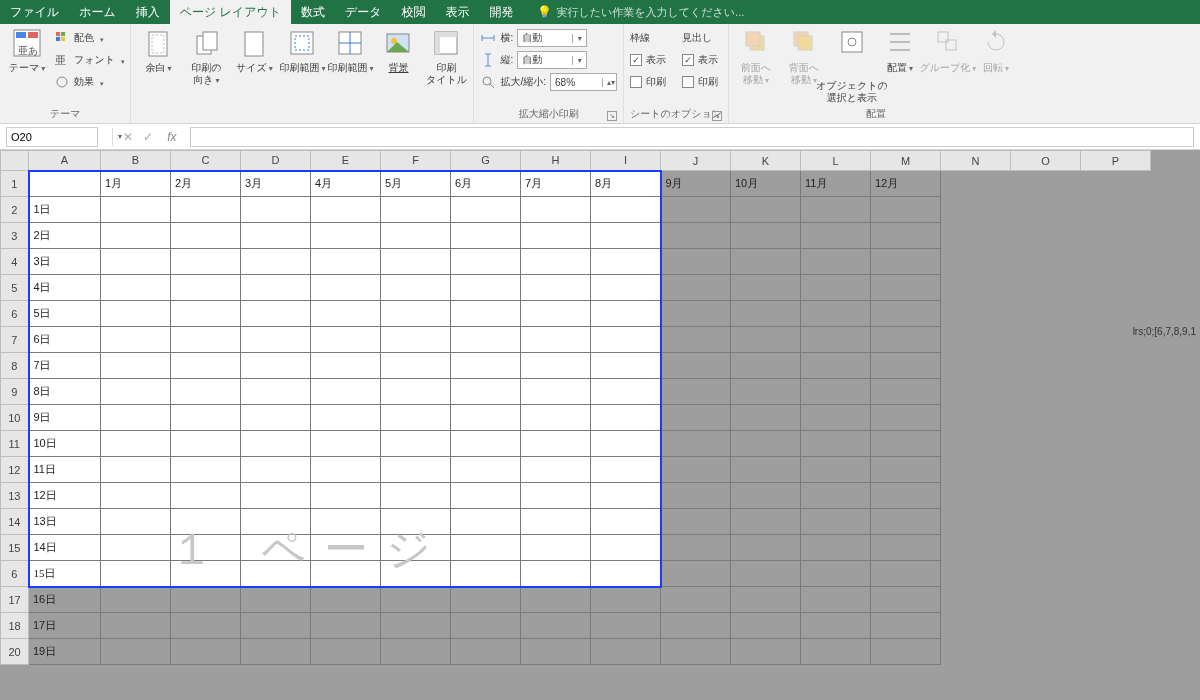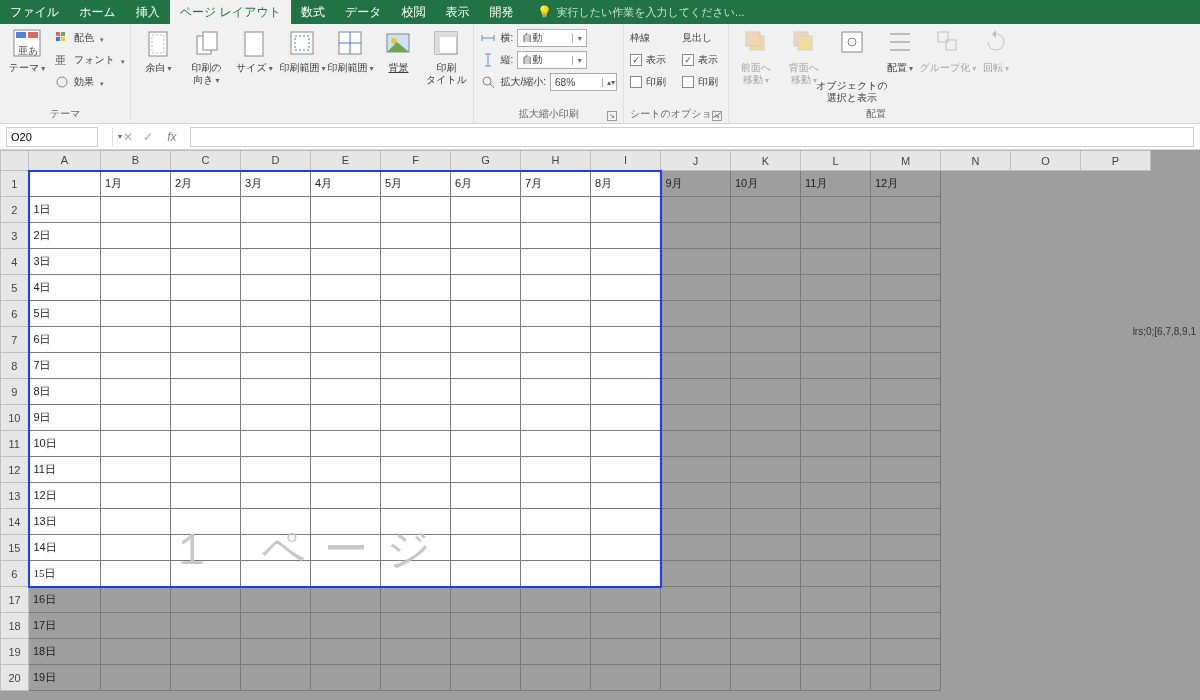--- a/index.html
+++ b/index.html
@@ -750,39 +750,20 @@
           <td class="cell outpage"></td>
           <td class="cell outpage"></td>
           <td class="cell outpage"></td>
           <td class="cell outpage"></td>
           <td class="cell outpage"></td>
           <td class="cell outpage" style="border: none;"></td>
           <td class="cell outpage" style="border: none;"></td>
           <td class="cell outpage" style="border: none;"></td>
         </tr>
         <tr>
-          <th class="rowhdr">19</th>
-          <td class="cell outpage">18日</td>
-          <td class="cell outpage"></td>
-          <td class="cell outpage"></td>
-          <td class="cell outpage"></td>
-          <td class="cell outpage"></td>
-          <td class="cell outpage"></td>
-          <td class="cell outpage"></td>
-          <td class="cell outpage"></td>
-          <td class="cell outpage"></td>
-          <td class="cell outpage"></td>
-          <td class="cell outpage"></td>
-          <td class="cell outpage"></td>
-          <td class="cell outpage"></td>
-          <td class="cell outpage" style="border: none;"></td>
-          <td class="cell outpage" style="border: none;"></td>
-          <td class="cell outpage" style="border: none;"></td>
-        </tr>
-        <tr>
           <th class="rowhdr">20</th>
           <td class="cell outpage">19日</td>
           <td class="cell outpage"></td>
           <td class="cell outpage"></td>
           <td class="cell outpage"></td>
           <td class="cell outpage"></td>
           <td class="cell outpage"></td>
           <td class="cell outpage"></td>
           <td class="cell outpage"></td>
           <td class="cell outpage"></td>

